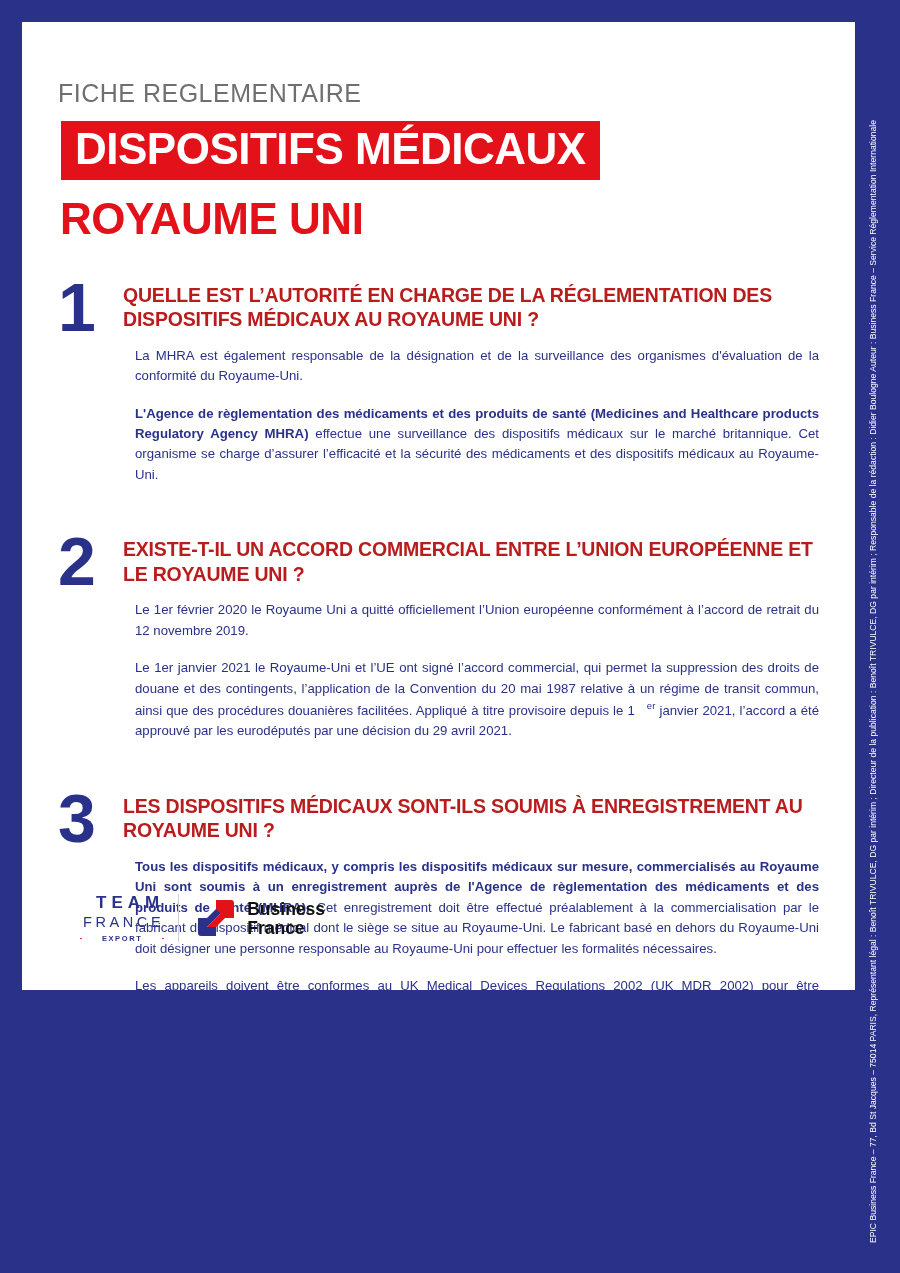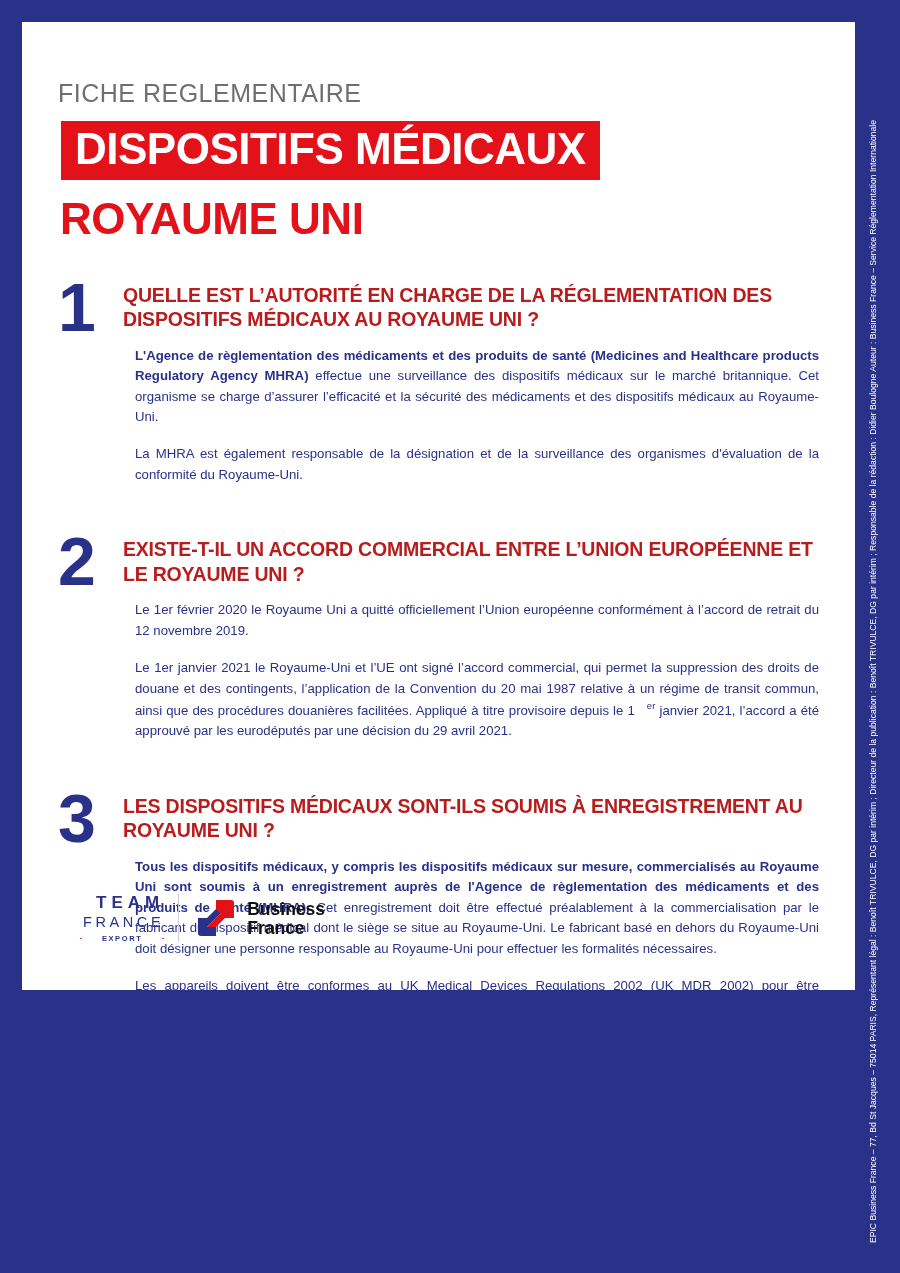--- a/index.html
+++ b/index.html
@@ -180,22 +180,22 @@
       </div>
 
       <div class="title-sub">ROYAUME UNI</div>
 
       <div class="sections">
 
         <div class="section">
           <div class="sec-num">1</div>
           <div class="sec-head">QUELLE EST L’AUTORITÉ EN CHARGE DE LA RÉGLEMENTATION DES DISPOSITIFS MÉDICAUX AU ROYAUME UNI ?</div>
           <div class="sec-body">
+            <p class="para"><span>La MHRA est également responsable de la désignation et de la surveillance des organismes d'évaluation de la conformité du Royaume-Uni.</span></p>
             <p class="para"><b>L'Agence de règlementation des médicaments et des produits de santé (Medicines and Healthcare products Regulatory Agency MHRA)</b><span> effectue une surveillance des dispositifs médicaux sur le marché britannique. Cet organisme se charge d’assurer l’efficacité et la sécurité des médicaments et des dispositifs médicaux au Royaume-Uni.</span></p>
-            <p class="para"><span>La MHRA est également responsable de la désignation et de la surveillance des organismes d'évaluation de la conformité du Royaume-Uni.</span></p>
           </div>
         </div>
 
         <div class="section">
           <div class="sec-num">2</div>
           <div class="sec-head">EXISTE-T-IL UN ACCORD COMMERCIAL ENTRE L’UNION EUROPÉENNE ET LE ROYAUME UNI ?</div>
           <div class="sec-body">
             <p class="para"><span>Le 1er février 2020 le Royaume Uni a quitté officiellement l’Union européenne conformément à l’accord de retrait du 12 novembre 2019.</span></p>
             <p class="para"><span>Le 1er janvier 2021 le Royaume-Uni et l’UE ont signé l’accord commercial, qui permet la suppression des droits de douane et des contingents, l’application de la Convention du 20 mai 1987 relative à un régime de transit commun, ainsi que des procédures douanières facilitées. Appliqué à titre provisoire depuis le 1<sup>er</sup> janvier 2021, l’accord a été approuvé par les eurodéputés par une décision du 29 avril 2021.</span></p>
           </div>

